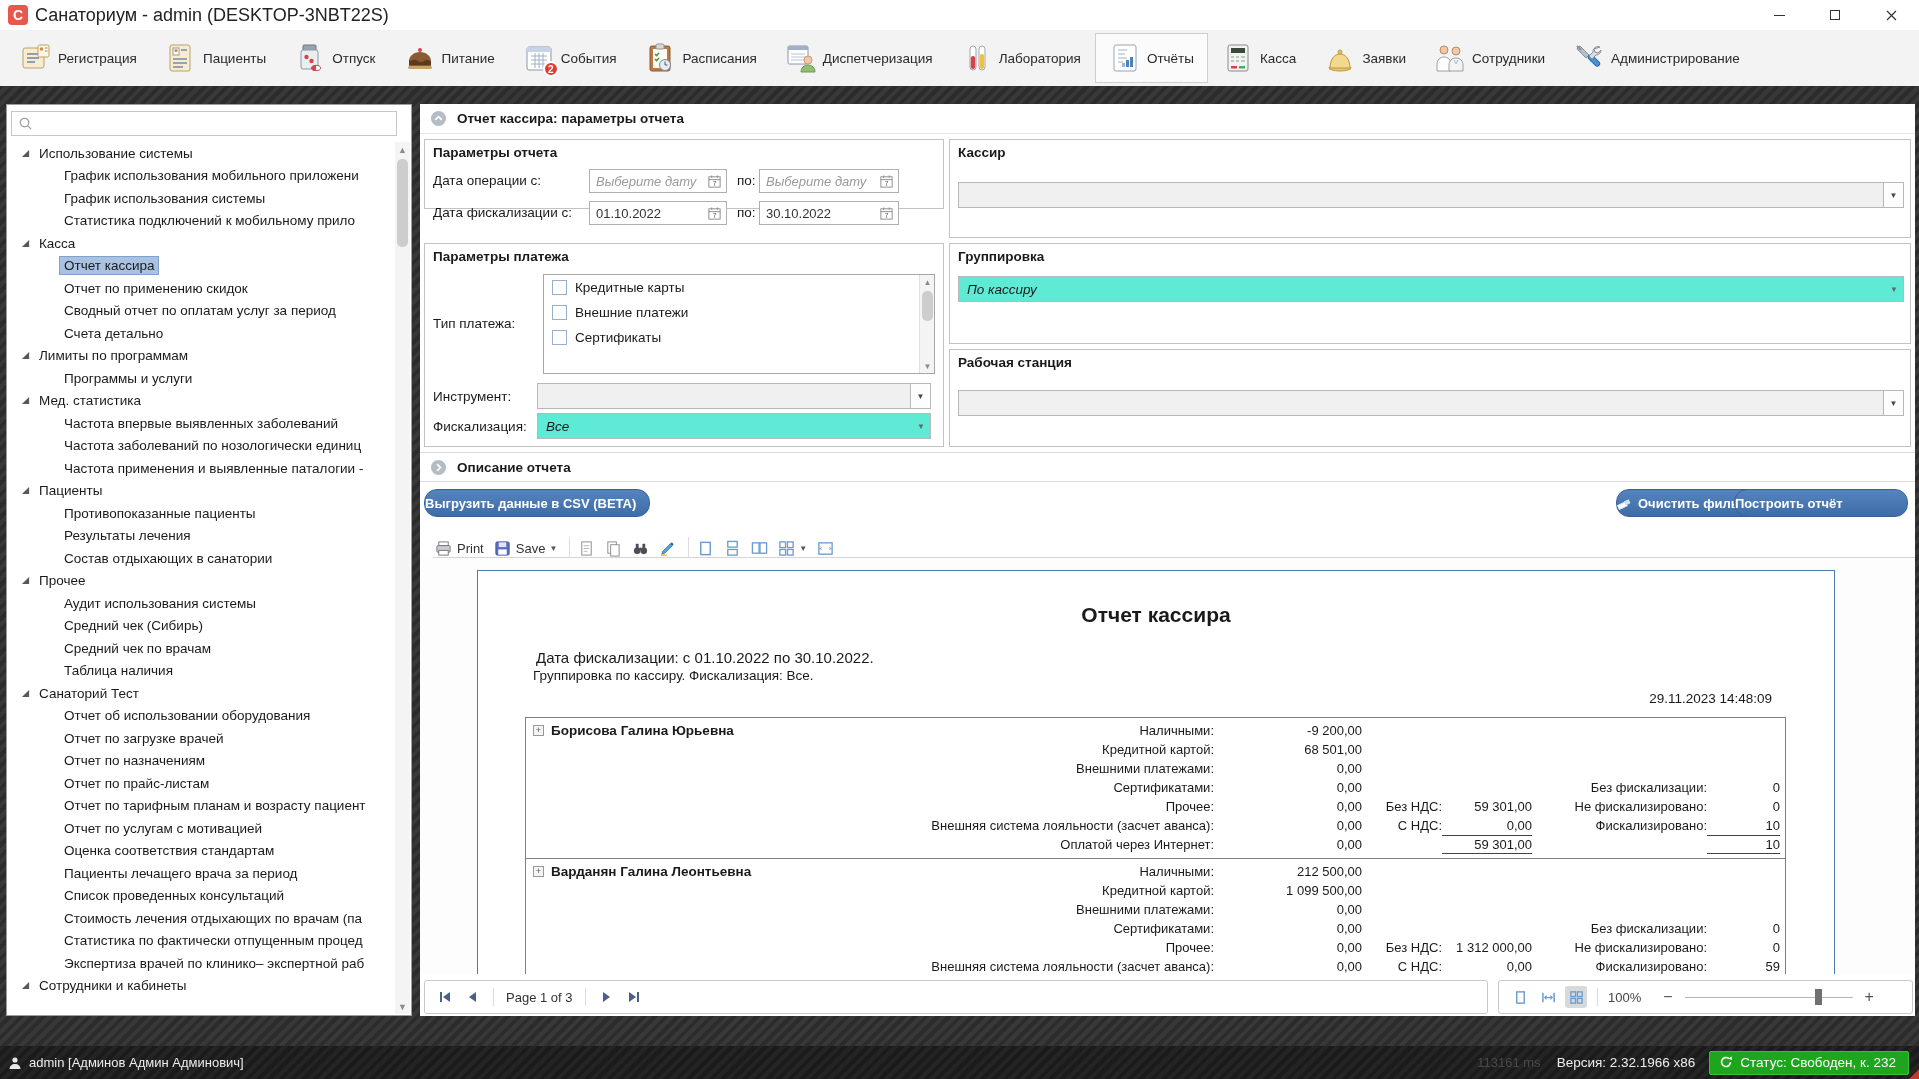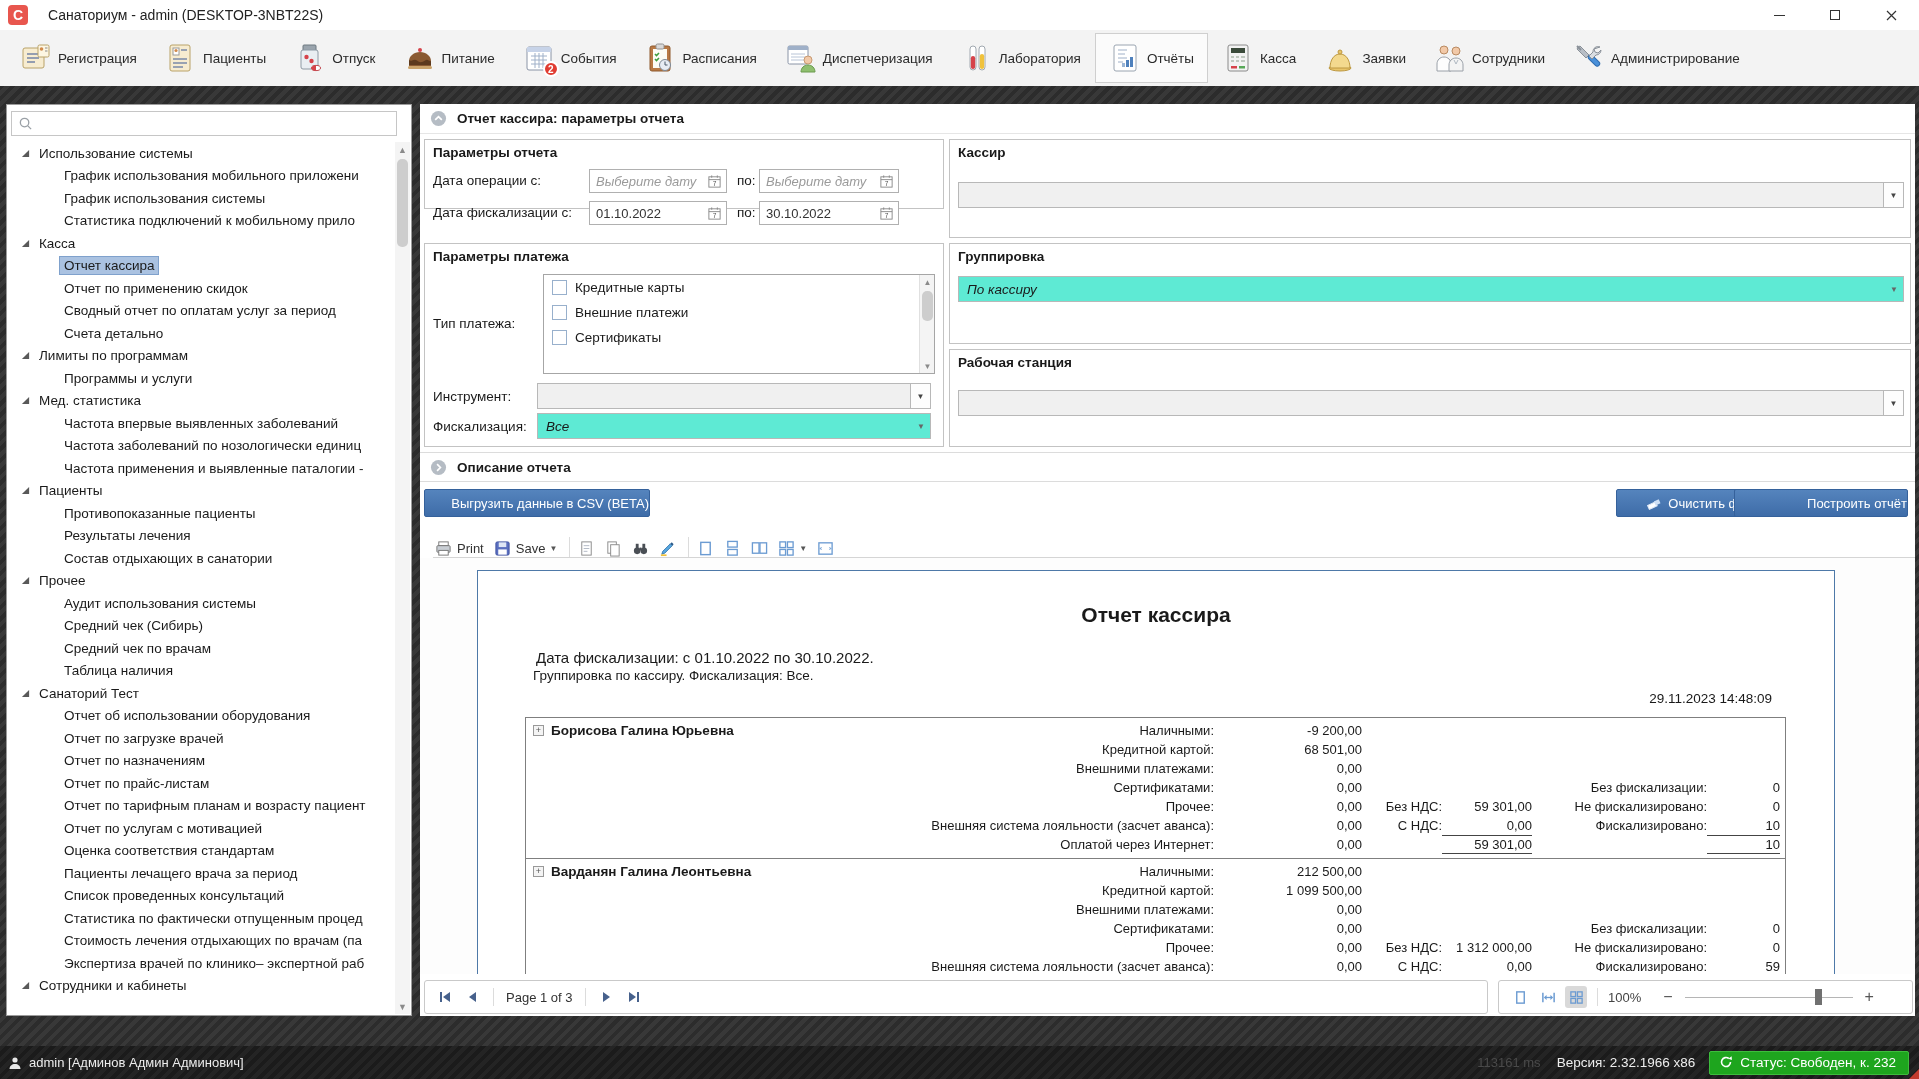--- a/index.html
+++ b/index.html
@@ -7,21 +7,21 @@
   body {
     font-family:"Liberation Sans","DejaVu Sans",sans-serif;
     background:repeating-linear-gradient(135deg,#383838 0 4px,#2c2c2c 4px 8px);
     position:relative; color:#1a1a1a;
   }
   svg { display:block; }
 
   
   .titlebar { position:absolute; left:0; top:0; width:1919px; height:30px; background:#fff; display:flex; align-items:center; }
   .app-logo { width:20px; height:20px; margin-left:8px; border-radius:4px; background:#e8564e; color:#fff; font-weight:bold; font-size:14px; display:flex; align-items:center; justify-content:center; }
-  .app-title { margin-left:20px; font-size:14px; color:#222; }
+  .app-title { margin-left:7px; font-size:18px; color:#222; }
   .win-controls { margin-left:auto; display:flex; height:100%; }
   .win-btn { width:56px; height:100%; display:flex; align-items:center; justify-content:center; color:#333; }
   .glyph-min { width:11px; height:1px; background:#333; }
   .glyph-max { width:10px; height:10px; border:1px solid #333; }
 
   
   .toolbar { position:absolute; left:0; top:30px; width:1919px; height:56px; background:#f3f3f3; display:flex; align-items:stretch; padding-left:6px; }
   .tbi { display:flex; align-items:center; padding:0 13px; margin:3px 0; border:1px solid transparent; cursor:default; }
   .tbi.selected { background:#fbfbfb; border:1px solid #cfcfcf; }
   .tbi-icon { width:32px; height:32px; position:relative; margin-right:6px; flex:none; }
@@ -68,21 +68,21 @@
   .chk-list { position:absolute; border:1px solid #a6a6a6; background:#fff; overflow:hidden; }
   .chk-row { height:25px; display:flex; align-items:center; padding-left:8px; font-size:13.5px; }
   .chk-box { width:15px; height:15px; border:1px solid #98b0cc; background:#fff; margin-right:8px; flex:none; }
   .list-scroll { position:absolute; right:0; top:0; width:15px; height:100%; background:#f4f4f4; border-left:1px solid #e0e0e0; }
   .list-scroll .arr { position:absolute; left:0; width:15px; height:14px; color:#8a8a8a; font-size:8px; display:flex; align-items:center; justify-content:center; }
   .list-scroll .thumb { position:absolute; left:2px; top:16px; width:11px; height:30px; background:#cdcdcd; border-radius:5px; }
 
   .desc-bar { position:absolute; left:420px; top:452px; width:1495px; height:30px; background:#fff; border-top:1px solid #dcdcdc; border-bottom:1px solid #dcdcdc; display:flex; align-items:center; }
 
   .action-row { position:absolute; left:420px; top:482px; width:1495px; height:42px; background:#fff; }
-  .btn-blue { position:absolute; height:28px; top:7px; background:linear-gradient(#5584bd,#3e6ca8); border:1px solid #35619b; color:#fff; font-size:13px; display:flex; align-items:center; justify-content:flex-end; border-radius:2px; cursor:default; white-space:nowrap; }
+  .btn-blue { position:absolute; height:28px; top:7px; background:linear-gradient(#5584bd,#3e6ca8); border:1px solid #35619b; color:#fff; font-size:13px; display:flex; align-items:center; justify-content:flex-start; border-radius:13px; cursor:default; white-space:nowrap;font-weight:bold; }
   .btn-blue .bicon { width:15px; height:15px; margin-right:6px; }
 
   
   .preview { position:absolute; left:420px; top:524px; width:1495px; height:466px; background:#fff; overflow:hidden; }
   .print-toolbar { position:absolute; left:0; top:0; width:100%; height:34px; border-bottom:1px solid #d5d5d5; display:flex; align-items:flex-end; padding-left:2px; background:#fff;margin-left:13px; }
   .pt-item { display:flex; align-items:center; margin-right:10px; font-size:13px; color:#333; }
   .pt-item svg { width:17px; height:17px; }
   .pt-item .ptxt { margin-left:5px; }
   .pt-chev { font-size:8px; color:#555; margin-left:4px; }
   .pt-sep { width:1px; height:20px; background:#dcdcdc; margin:0 8px 0 2px; }
@@ -475,24 +475,24 @@
       <div class="tree-row tree-child">
         <span class="tlabel">Оценка соответствия стандартам</span>
       </div>
       <div class="tree-row tree-child">
         <span class="tlabel">Пациенты лечащего врача за период</span>
       </div>
       <div class="tree-row tree-child">
         <span class="tlabel">Список проведенных консультаций</span>
       </div>
       <div class="tree-row tree-child">
+        <span class="tlabel">Стоимость лечения отдыхающих по врачам (па</span>
+      </div>
+      <div class="tree-row tree-child">
         <span class="tlabel">Статистика по фактически отпущенным процед</span>
-      </div>
-      <div class="tree-row tree-child">
-        <span class="tlabel">Стоимость лечения отдыхающих по врачам (па</span>
       </div>
       <div class="tree-row tree-child">
         <span class="tlabel">Экспертиза врачей по клинико– экспертной раб</span>
       </div>
       <div class="tree-row tree-cat">
         <span style="display:flex">
           <svg viewBox="0 0 10 10">
             <polygon points="9,1 9,9 1,9" fill="#595959"></polygon>
           </svg>
         </span>

